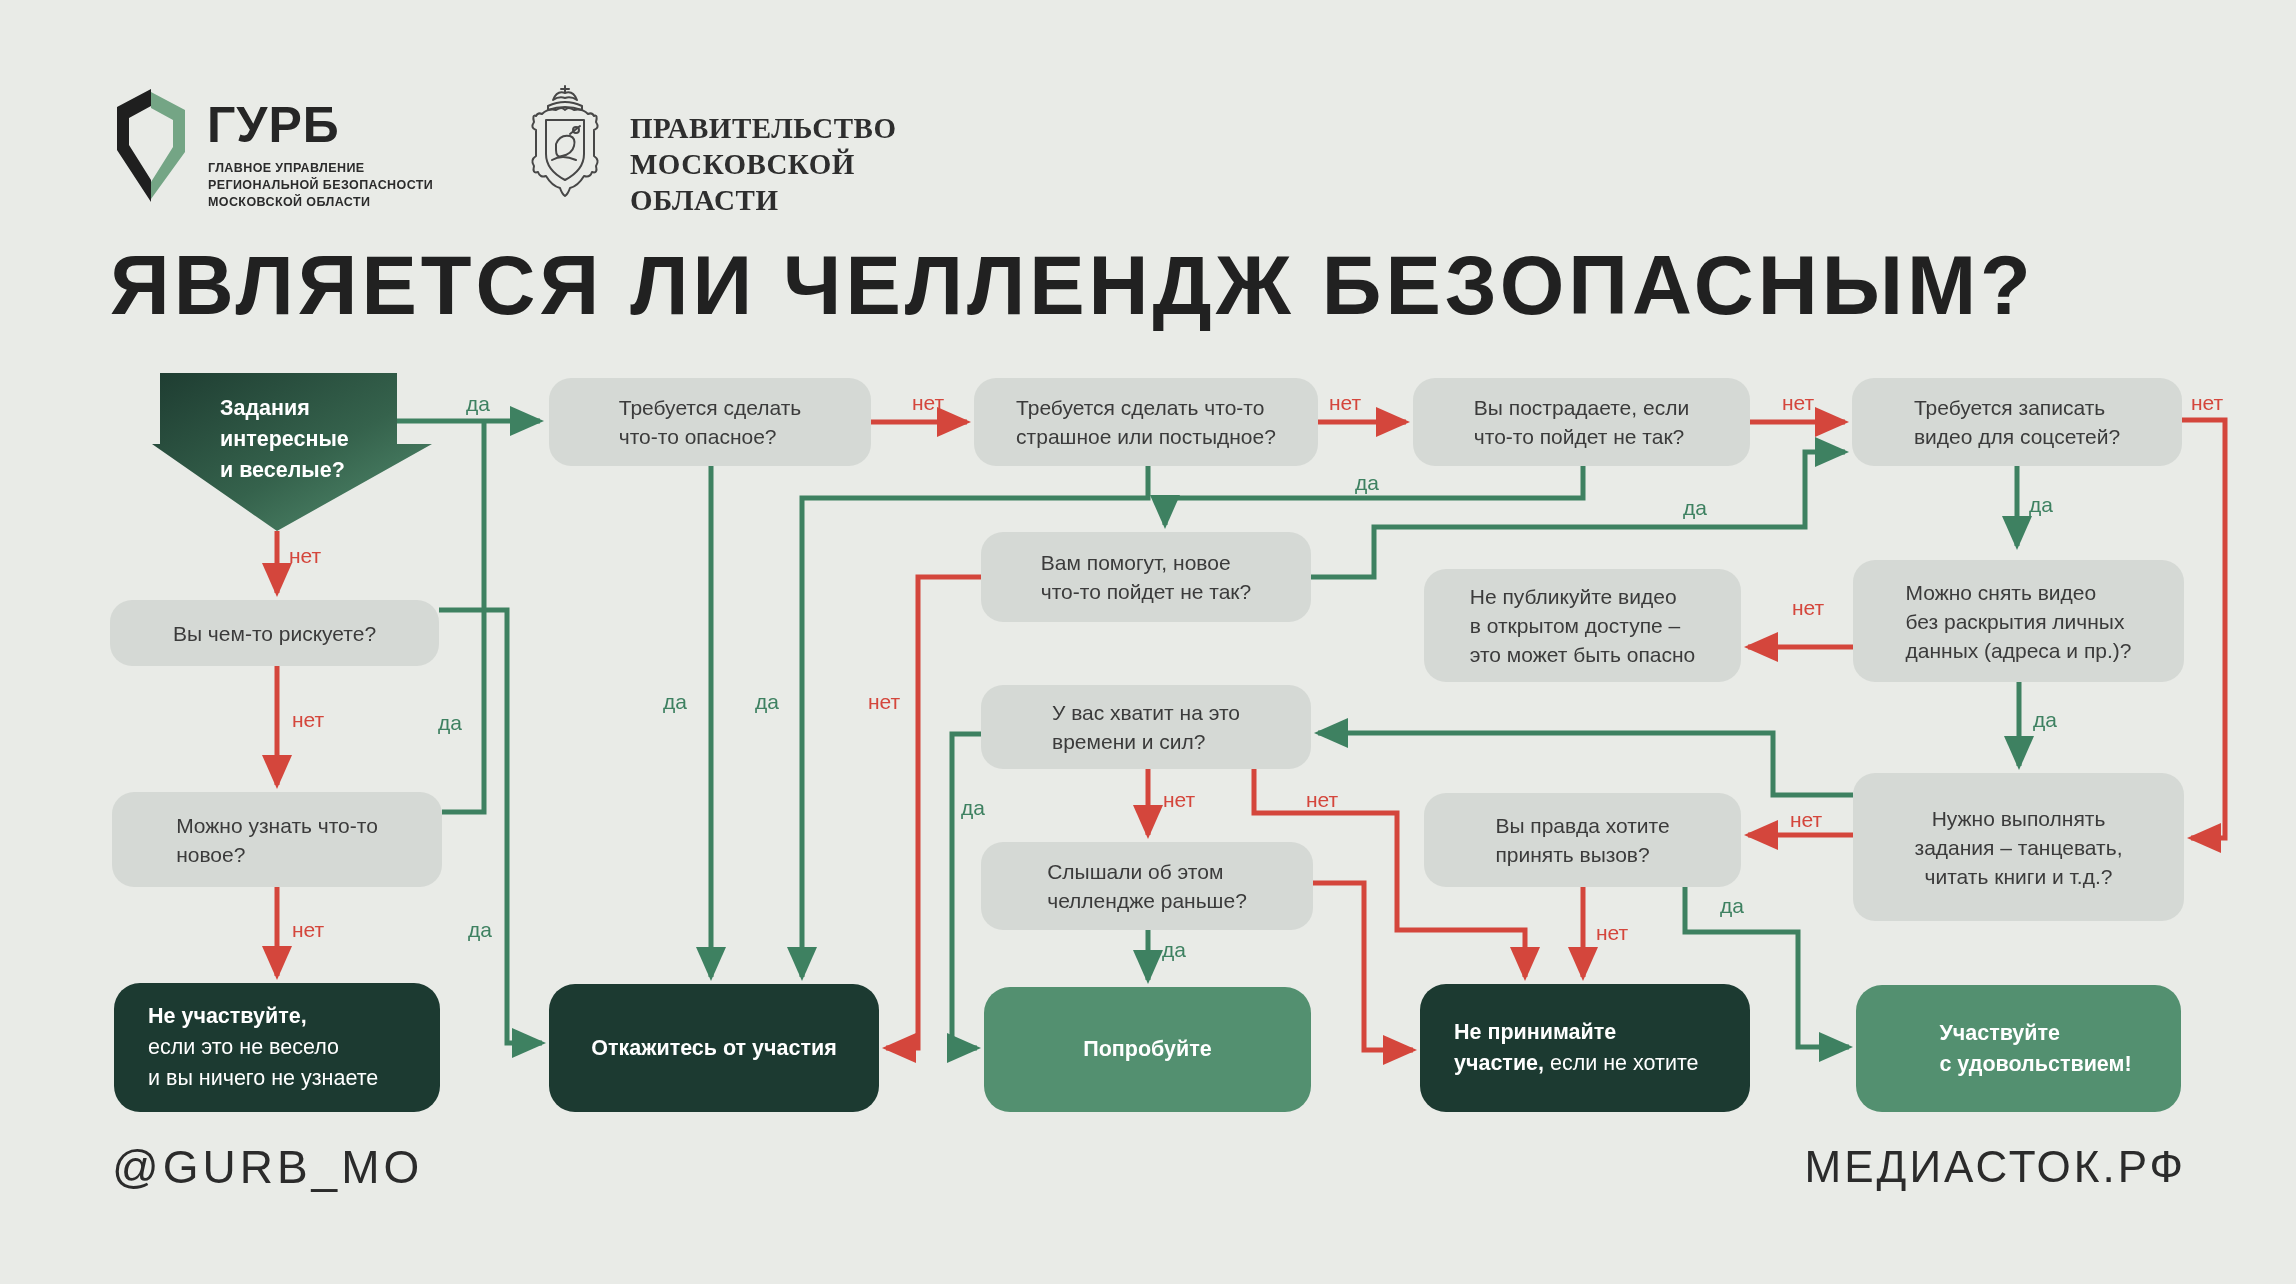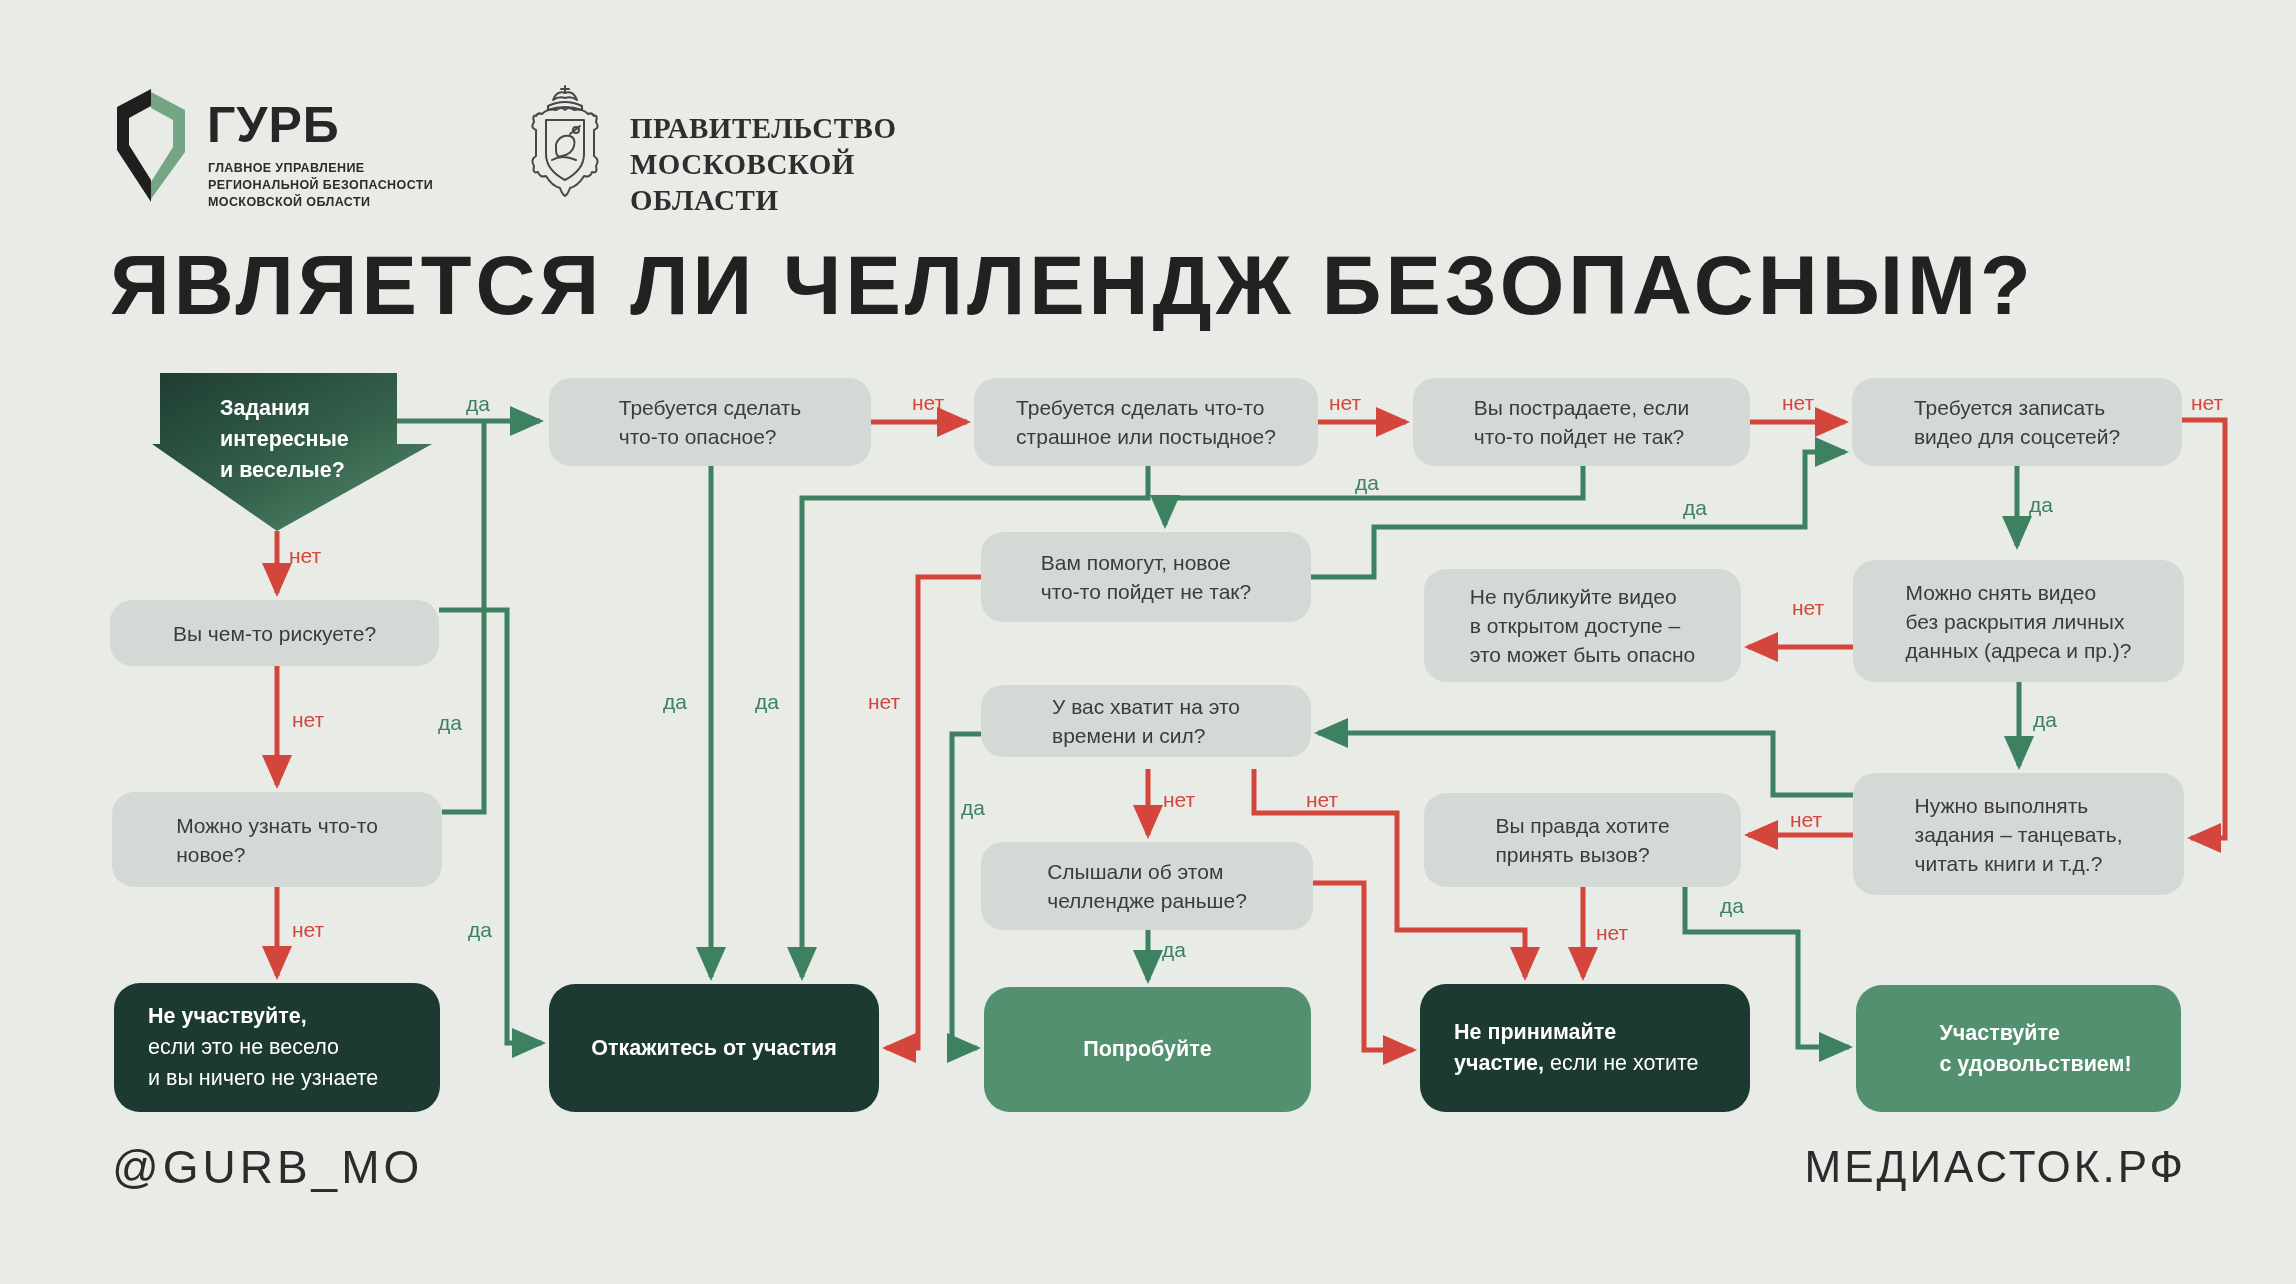--- a/index.html
+++ b/index.html
@@ -219,27 +219,27 @@
         <span>Можно снять видео</span>
         <span>без раскрытия личных</span>
         <span>данных (адреса и пр.)?</span>
       </div>
   </div>
   <div class="fnode qbox" style="left: 110px; top: 600px; width: 329px; height: 66px;">
     <div class="tx">
         <span>Вы чем-то рискуете?</span>
       </div>
   </div>
-  <div class="fnode qbox" style="left: 981px; top: 685px; width: 330px; height: 72px;">
+  <div class="fnode qbox" style="left: 981px; top: 685px; width: 330px; height: 84px;">
     <div class="tx">
         <span>У вас хватит на это</span>
         <span>времени и сил?</span>
       </div>
   </div>
-  <div class="fnode qbox" style="left: 1853px; top: 773px; width: 331px; height: 122px;">
+  <div class="fnode qbox" style="left: 1853px; top: 773px; width: 331px; height: 148px; text-align: center;">
     <div class="tx">
         <span>Нужно выполнять</span>
         <span>задания – танцевать,</span>
         <span>читать книги и т.д.?</span>
       </div>
   </div>
   <div class="fnode qbox" style="left: 112px; top: 792px; width: 330px; height: 95px;">
     <div class="tx">
         <span>Можно узнать что-то</span>
         <span>новое?</span>

